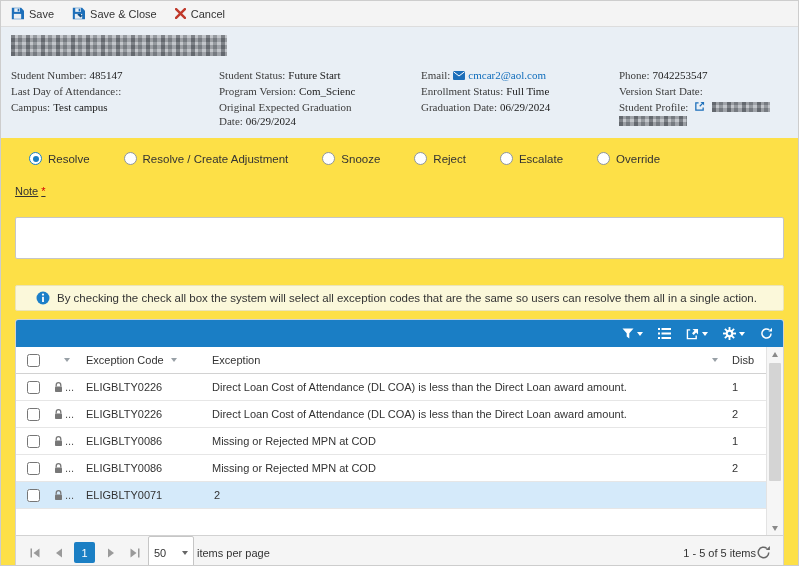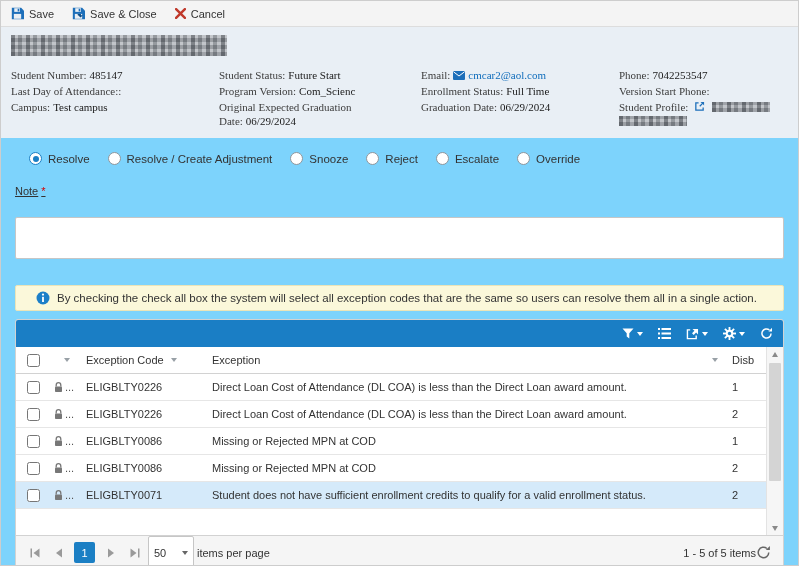--- a/index.html
+++ b/index.html
@@ -1,17 +1,17 @@
 <!DOCTYPE html>
 <html><head>
 <meta charset="utf-8">
 <style>
   html,body{margin:0;padding:0;background:#fff;}
   body{font-family:"Liberation Sans",sans-serif;font-size:11px;color:#333;}
-  .window{position:relative;width:799px;height:566px;box-sizing:border-box;border:1px solid #cdcdcd;background:#7dd3fc;overflow:hidden;}
+  .window{position:relative;width:799px;height:566px;box-sizing:border-box;border:1px solid #cdcdcd;background:#fde047;overflow:hidden;}
 
   
   .toolbar{height:25px;background:#f4f4f4;border-bottom:1px solid #dddddd;display:flex;align-items:center;padding:0 10px;gap:18px;}
   .tbtn{display:flex;align-items:center;gap:5px;cursor:pointer;color:#333;}
 
   
   .stu{background:#e9eff5;padding:6px 10px 8px;font-family:Liberation Serif, serif;}
   .redacted{display:inline-block;background-color:#a9aeb4;background-image:
     repeating-linear-gradient(90deg, rgba(60,64,70,.45) 0 4px, rgba(255,255,255,.18) 4px 7px, rgba(90,95,100,.35) 7px 11px, rgba(220,222,226,.3) 11px 15px),
     repeating-linear-gradient(0deg, rgba(50,54,60,.3) 0 4px, rgba(255,255,255,.15) 4px 7px);}
@@ -21,21 +21,21 @@
   .stu-col.c1{width:208px}.stu-col.c2{width:202px}.stu-col.c3{width:198px}.stu-col.c4{flex:1}
   .f{margin-bottom:2px;line-height:14px;}
   .f .lab{color:#3c3c3c;}
   .f .val{color:#1a1a1a;margin-left:3px;}
   a.lnk{color:#0e6cbb;text-decoration:none;margin-left:3px;cursor:pointer;}
   .inlico{display:inline-block;vertical-align:-1px;margin-left:3px;}
   .red-sm{width:58px;height:10px;vertical-align:-1px;margin-left:4px;}
   .red-sm2{display:block;width:68px;height:10px;margin-top:2px;}
 
   
-  .radios{display:flex;align-items:flex-start;gap:18px;margin:14px 14px 0 28px;font-size:11.5px;}
+  .radios{display:flex;align-items:flex-start;gap:34px;margin:14px 14px 0 28px;font-size:11.5px;}
   .radio{display:flex;align-items:center;gap:6px;cursor:pointer;}
   .rdot{width:13px;height:13px;border-radius:50%;border:1px solid #8f969c;background:#fff;box-sizing:border-box;position:relative;flex:none;}
   .radio.sel .rdot{border-color:#1b7fc4;}
   .radio.sel .rdot::after{content:"";position:absolute;left:2.5px;top:2.5px;width:6px;height:6px;border-radius:50%;background:#1b7fc4;}
 
   
   .note-wrap{margin:20px 14px 0;}
   .note-label{margin-bottom:20px;color:#333;text-decoration:underline;}
   .req{color:#d40000;margin-left:3px;}
   .note-input{display:block;width:100%;box-sizing:border-box;height:42px;border:1px solid #c6c6c6;border-radius:2px;resize:none;font-family:"Liberation Sans",sans-serif;font-size:12px;padding:4px 6px;outline:none;background:#fff;}
@@ -129,21 +129,21 @@
       <div class="stu-col c3">
         <div class="f"><span class="lab">Email:</span><svg class="inlico" width="12" height="9" viewBox="0 0 12 9">
               <rect width="12" height="9" rx="1" fill="#1d6fba"></rect>
               <path d="M0.5 0.8 L6 5 L11.5 0.8" stroke="#fff" stroke-width="1" fill="none"></path>
             </svg><a class="lnk">cmcar2@aol.com</a></div>
         <div class="f"><span class="lab">Enrollment Status:</span><span class="val">Full Time</span></div>
         <div class="f"><span class="lab">Graduation Date:</span><span class="val">06/29/2024</span></div>
       </div>
       <div class="stu-col c4">
         <div class="f"><span class="lab">Phone:</span><span class="val">7042253547</span></div>
-        <div class="f"><span class="lab">Version Start Phone:</span><span class="val"></span></div>
+        <div class="f"><span class="lab">Version Start Date:</span><span class="val"></span></div>
         <div class="f">
           <span class="lab">Student Profile:</span>
           <svg class="inlico" width="11" height="11" viewBox="0 0 12 12">
               <path fill="none" stroke="#1d6fba" stroke-width="1.4" d="M5 2 H2 V10 H10 V7"></path>
               <path fill="#1d6fba" d="M7 1 h4 v4 L9.6 3.4 6.8 6.2 5.8 5.2 8.6 2.4z"></path>
             </svg>
           <span class="redacted red-sm"></span>
           <span class="redacted red-sm2"></span>
         </div>
       </div>
@@ -348,23 +348,20 @@
         <div class="c-lock">
             <svg width="9" height="11" viewBox="0 0 9 11">
               <path fill="none" stroke="#777" stroke-width="1.3" d="M2.2 4.5 V3 a2.3 2.3 0 0 1 4.6 0 v1.5"></path>
               <rect x="1" y="4.5" width="7" height="5.5" rx="0.8" fill="#777"></rect>
             </svg>
             <span>...</span>
           </div>
         <div class="c-code">
             <span>ELIGBLTY0071</span>
           </div>
-        <div class="c-exc">
-            <span>Student does not have sufficient enrollment credits to qualify for a valid enrollment status.</span>
-          </div>
         <div class="c-disb">2</div>
       </div>
 
       <div class="gfiller"></div>
 
       <div class="vscroll">
         <div class="varrow">
             <span class="tri-up"></span>
           </div>
         <div class="vtrack">

